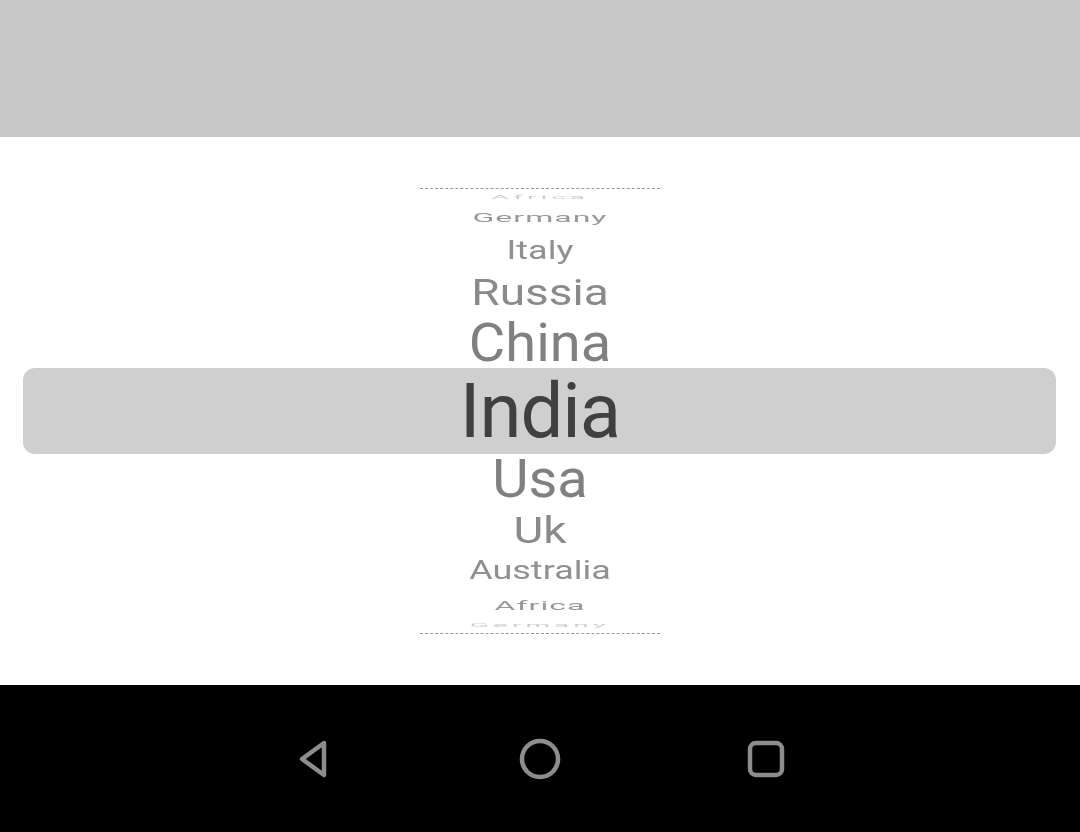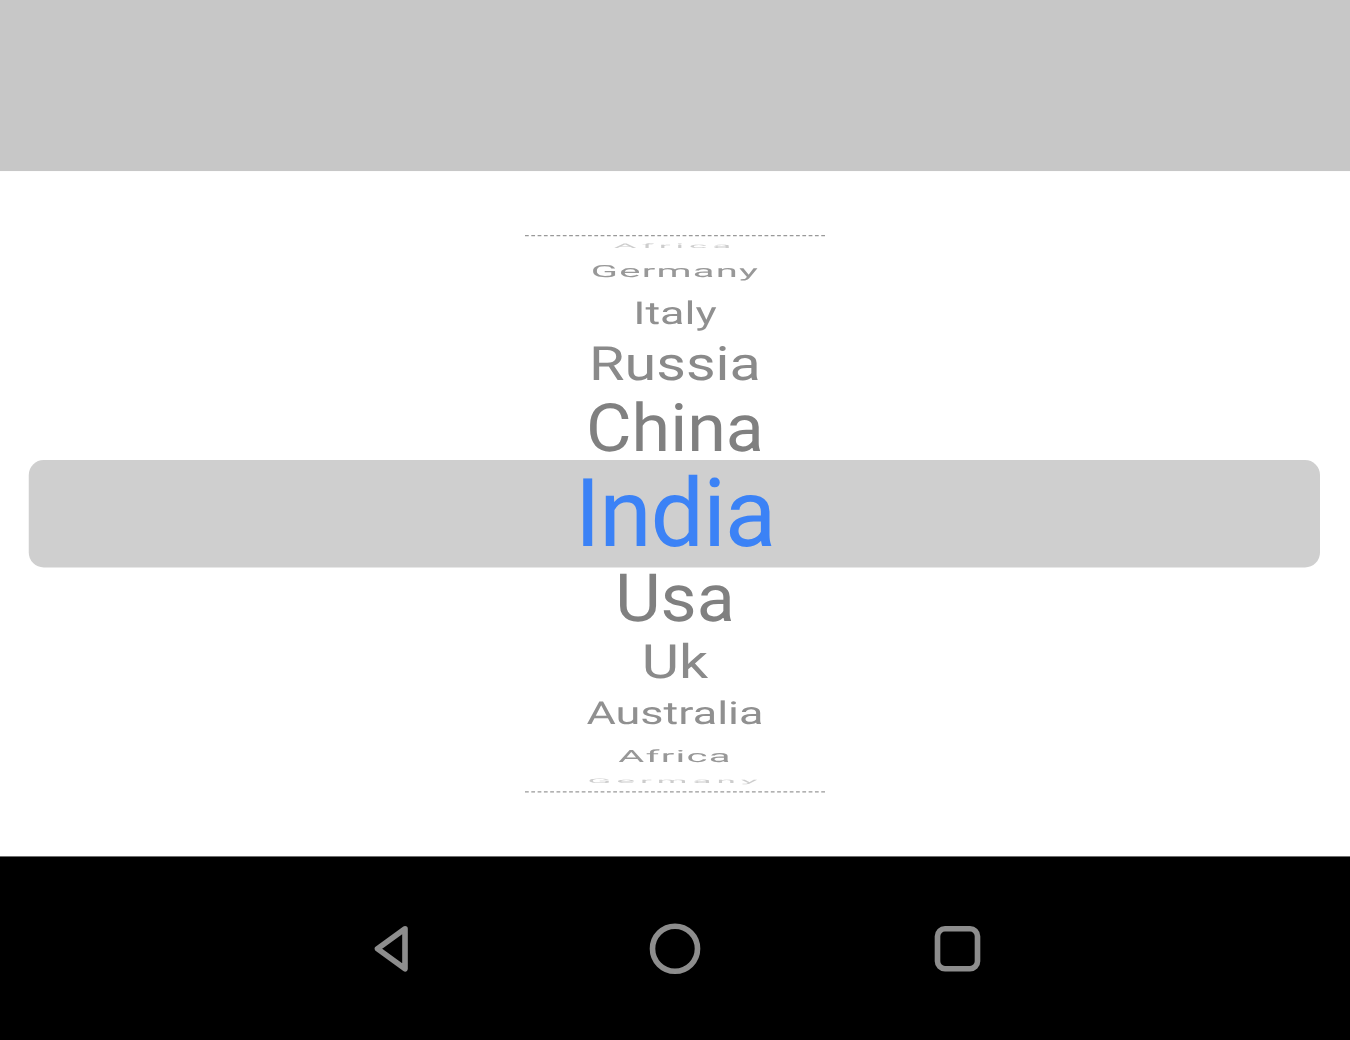--- a/index.html
+++ b/index.html
@@ -47,21 +47,21 @@
     }
     .picker-stack {
       position: relative;
       z-index: 1;
       display: flex;
       flex-direction: column;
       align-items: center;
       width: 100%;
     }
     .sel {
-      color: #3b82f6;
+      color: #404040;
       font-size: 76px;
       font-weight: 400;
       letter-spacing: -1px;
       padding: 2px 0;
     }
     .lvl1 { color: #808080; font-size: 56px; transform: scaleY(0.95); }
     .lvl2 { color: #8a8a8a; font-size: 46px; transform: scaleY(0.82); }
     .lvl3 { color: #909090; font-size: 36px; transform: scaleY(0.70); }
     .lvl4 { color: #989898; font-size: 32px; transform: scaleY(0.42); letter-spacing: 1px; position: relative; }
     .edge-ghost-top, .edge-ghost-bottom {

